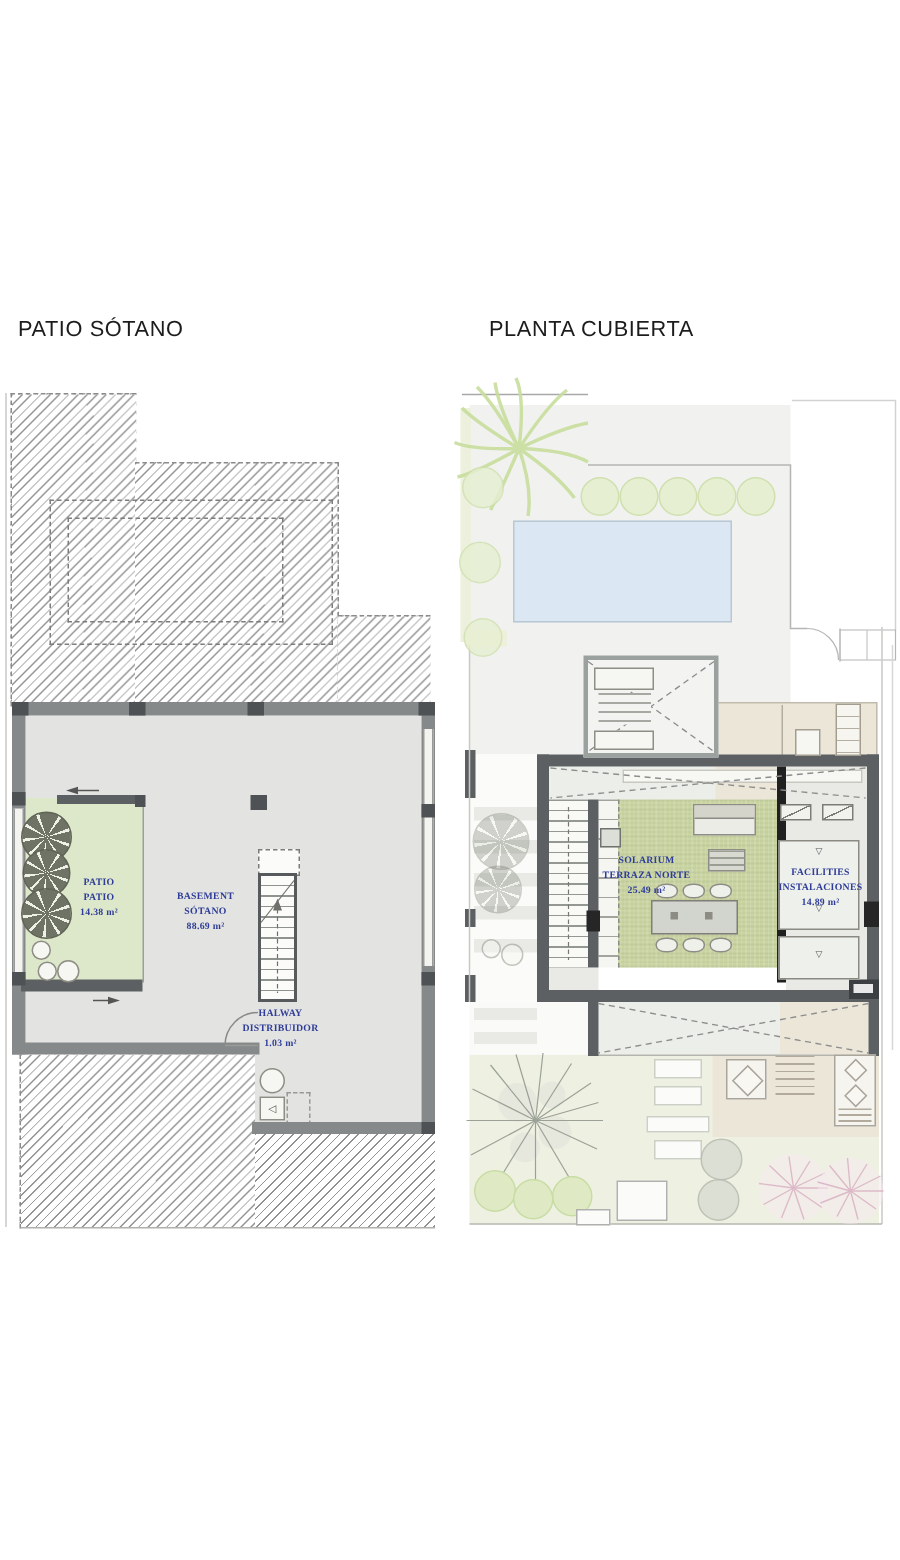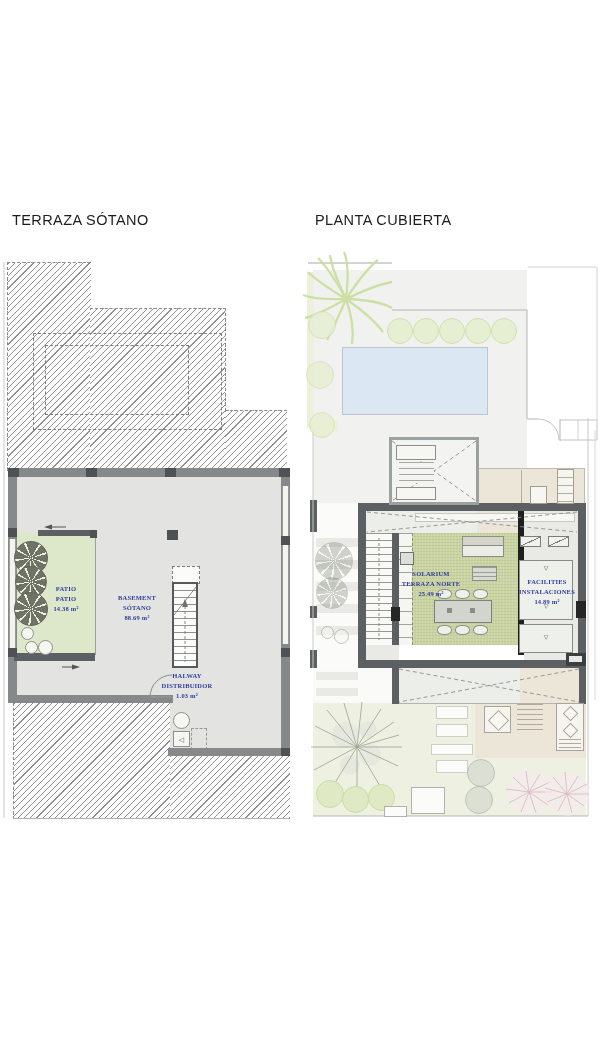--- a/index.html
+++ b/index.html
@@ -34,22 +34,22 @@
   .tri{position:absolute;z-index:25;color:#4e5254;font-size:6px;line-height:6px;text-align:center;width:12px;}
   .la{position:absolute;left:0;top:0;z-index:9;pointer-events:none;}
   .stone{position:absolute;background:#fbfbf9;border:1px solid #cccfc6;box-sizing:border-box;z-index:11;}
   .diam{position:absolute;border:1px solid #a9a49b;background:#f9f7f2;transform:rotate(45deg);z-index:13;}
 </style>
 </head>
 <body>
 
 <div class="canvas">
 
-  <div class="title" style="left:12px;top:212px;">TERRAZA SÓTANO</div>
-  <div class="title" style="left:315px;top:212px;">PLANTA CUBIERTA</div>
+  <div class="title" style="left:12px;top:212px;">PATIO SÓTANO</div>
+  <div class="title" style="left:326px;top:212px;">PLANTA CUBIERTA</div>
 
   <div class="hatch" style="left:7px;top:262px;width:83px;height:208px;border-top:1px dashed #8a8a8a;border-left:1px dashed #8a8a8a;"></div>
   <div class="hatch" style="left:90px;top:308px;width:135px;height:162px;border-top:1px dashed #8a8a8a;border-right:1px dashed #8a8a8a;"></div>
   <div class="hatch" style="left:225px;top:410px;width:62px;height:60px;border-top:1px dashed #8a8a8a;"></div>
   <div class="hatch" style="left:13px;top:703px;width:157px;height:115px;border-left:1px dashed #8a8a8a;border-bottom:1px solid #b0b0ac;"></div>
   <div class="hatch" style="left:170px;top:756px;width:120px;height:62px;border-bottom:1px solid #b0b0ac;"></div>
 
   <div class="dash" style="left:33px;top:333px;width:187px;height:95px;"></div>
   <div class="dash" style="left:45px;top:345px;width:142px;height:68px;"></div>
 

